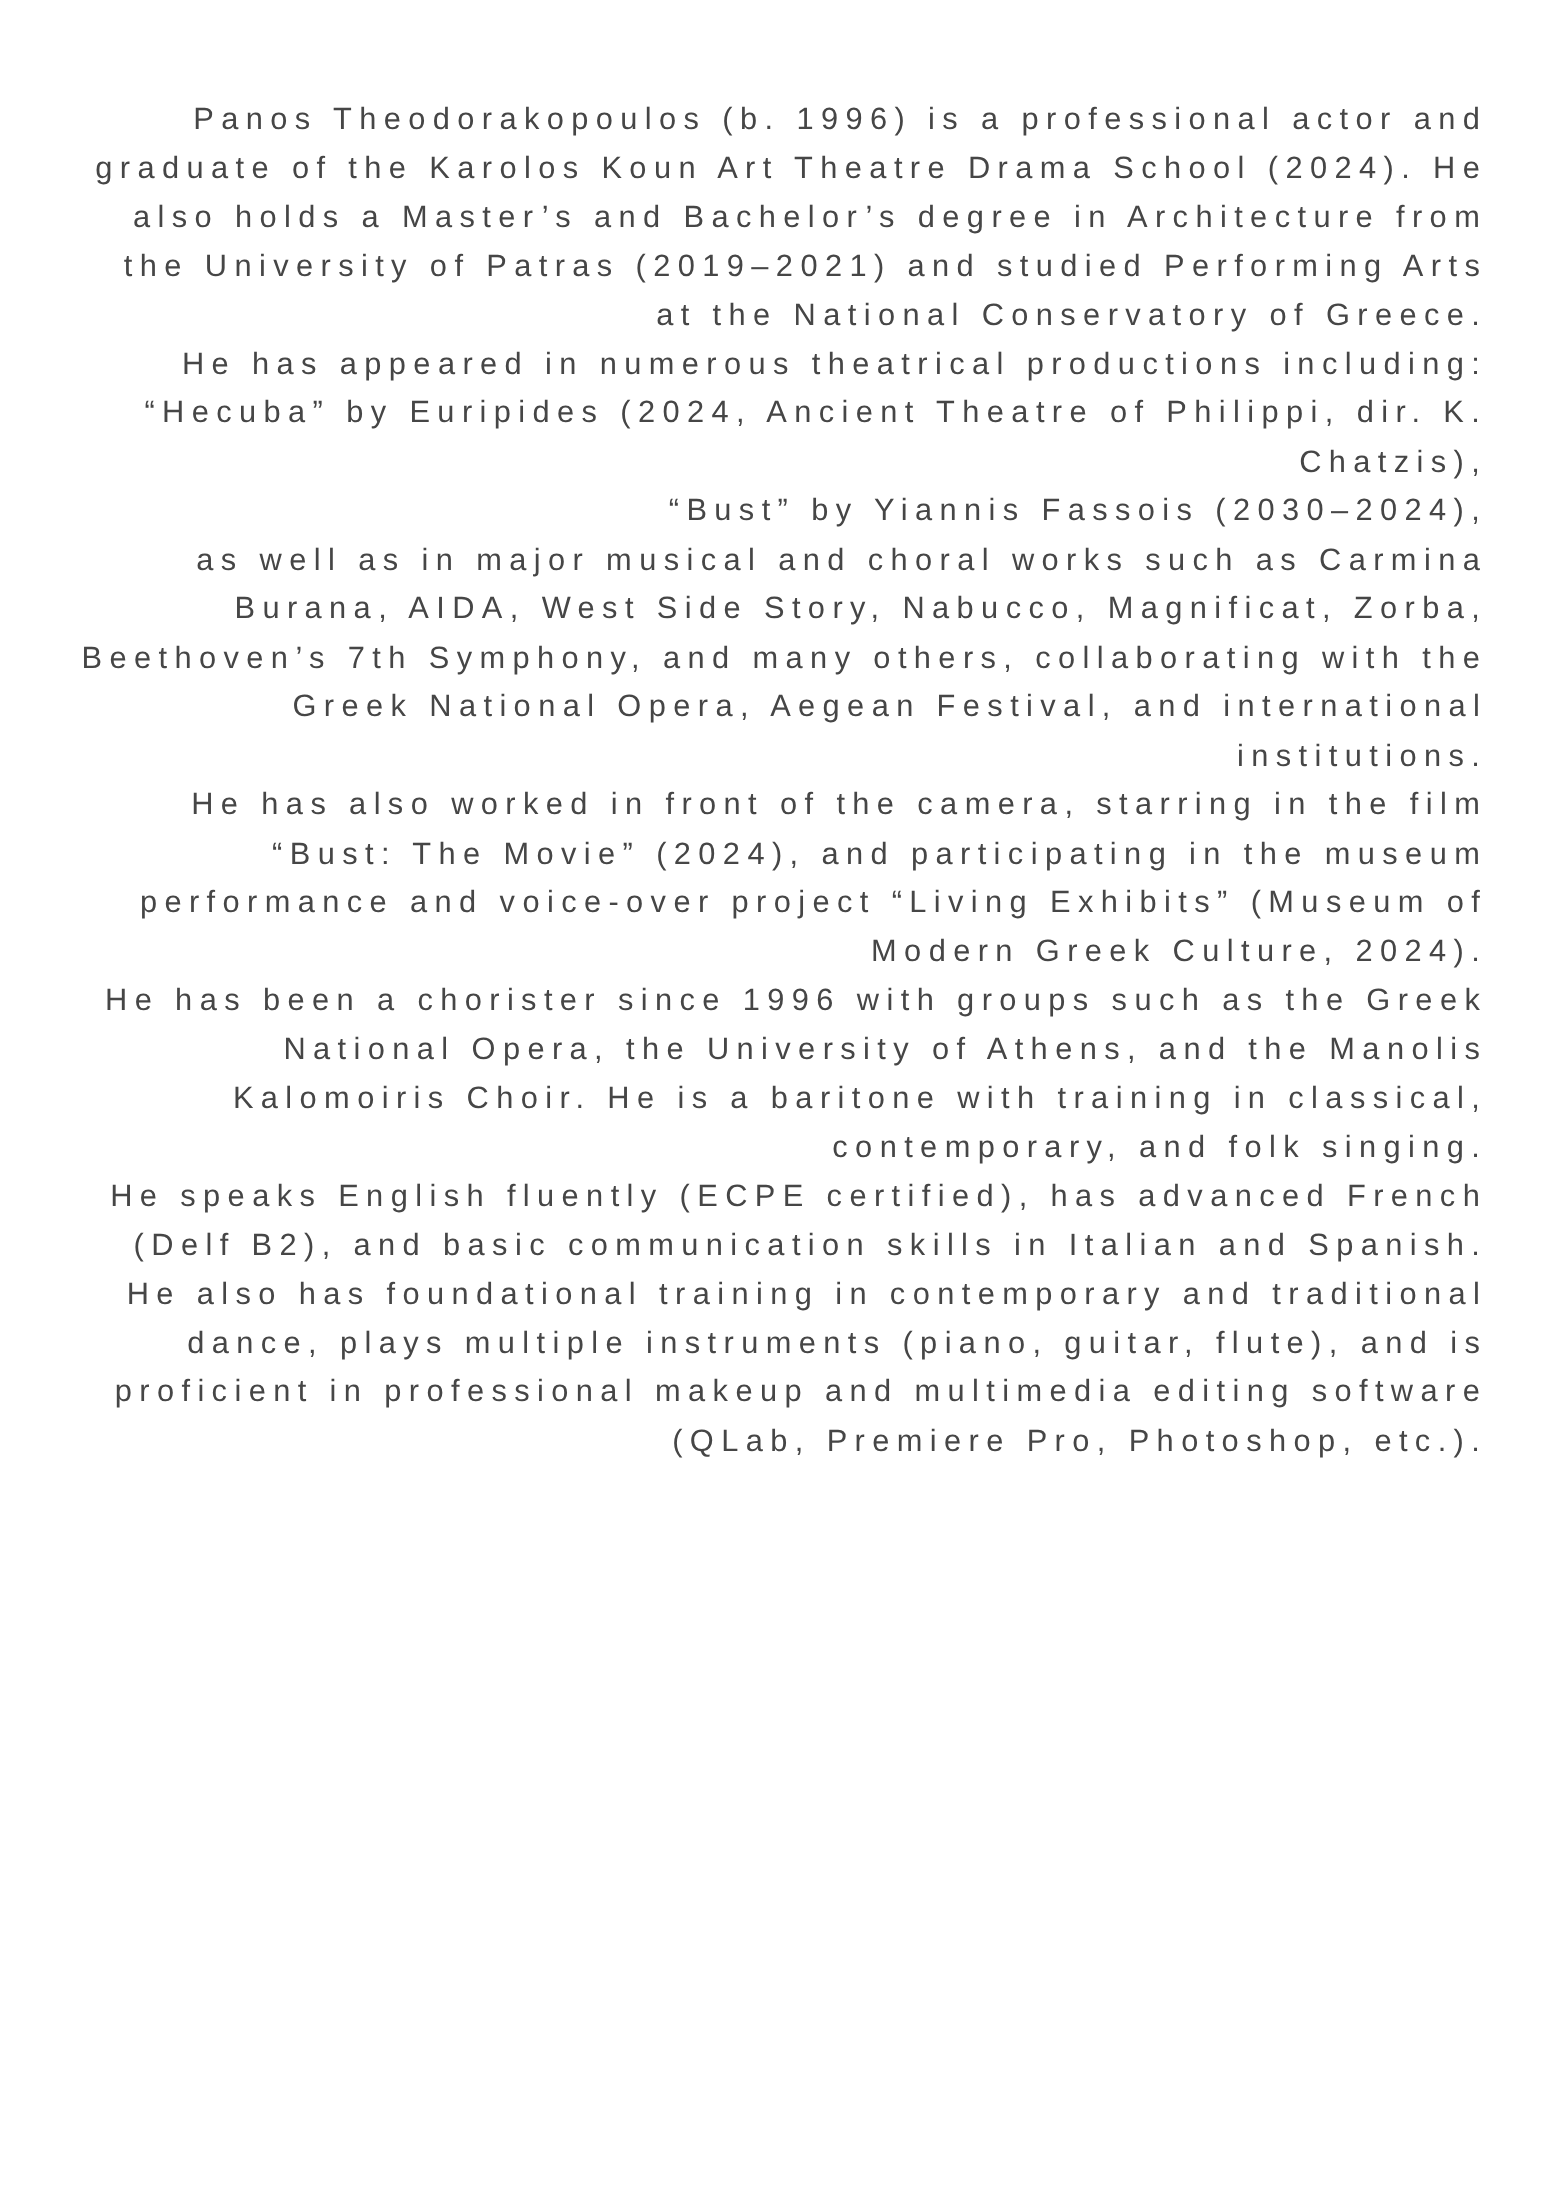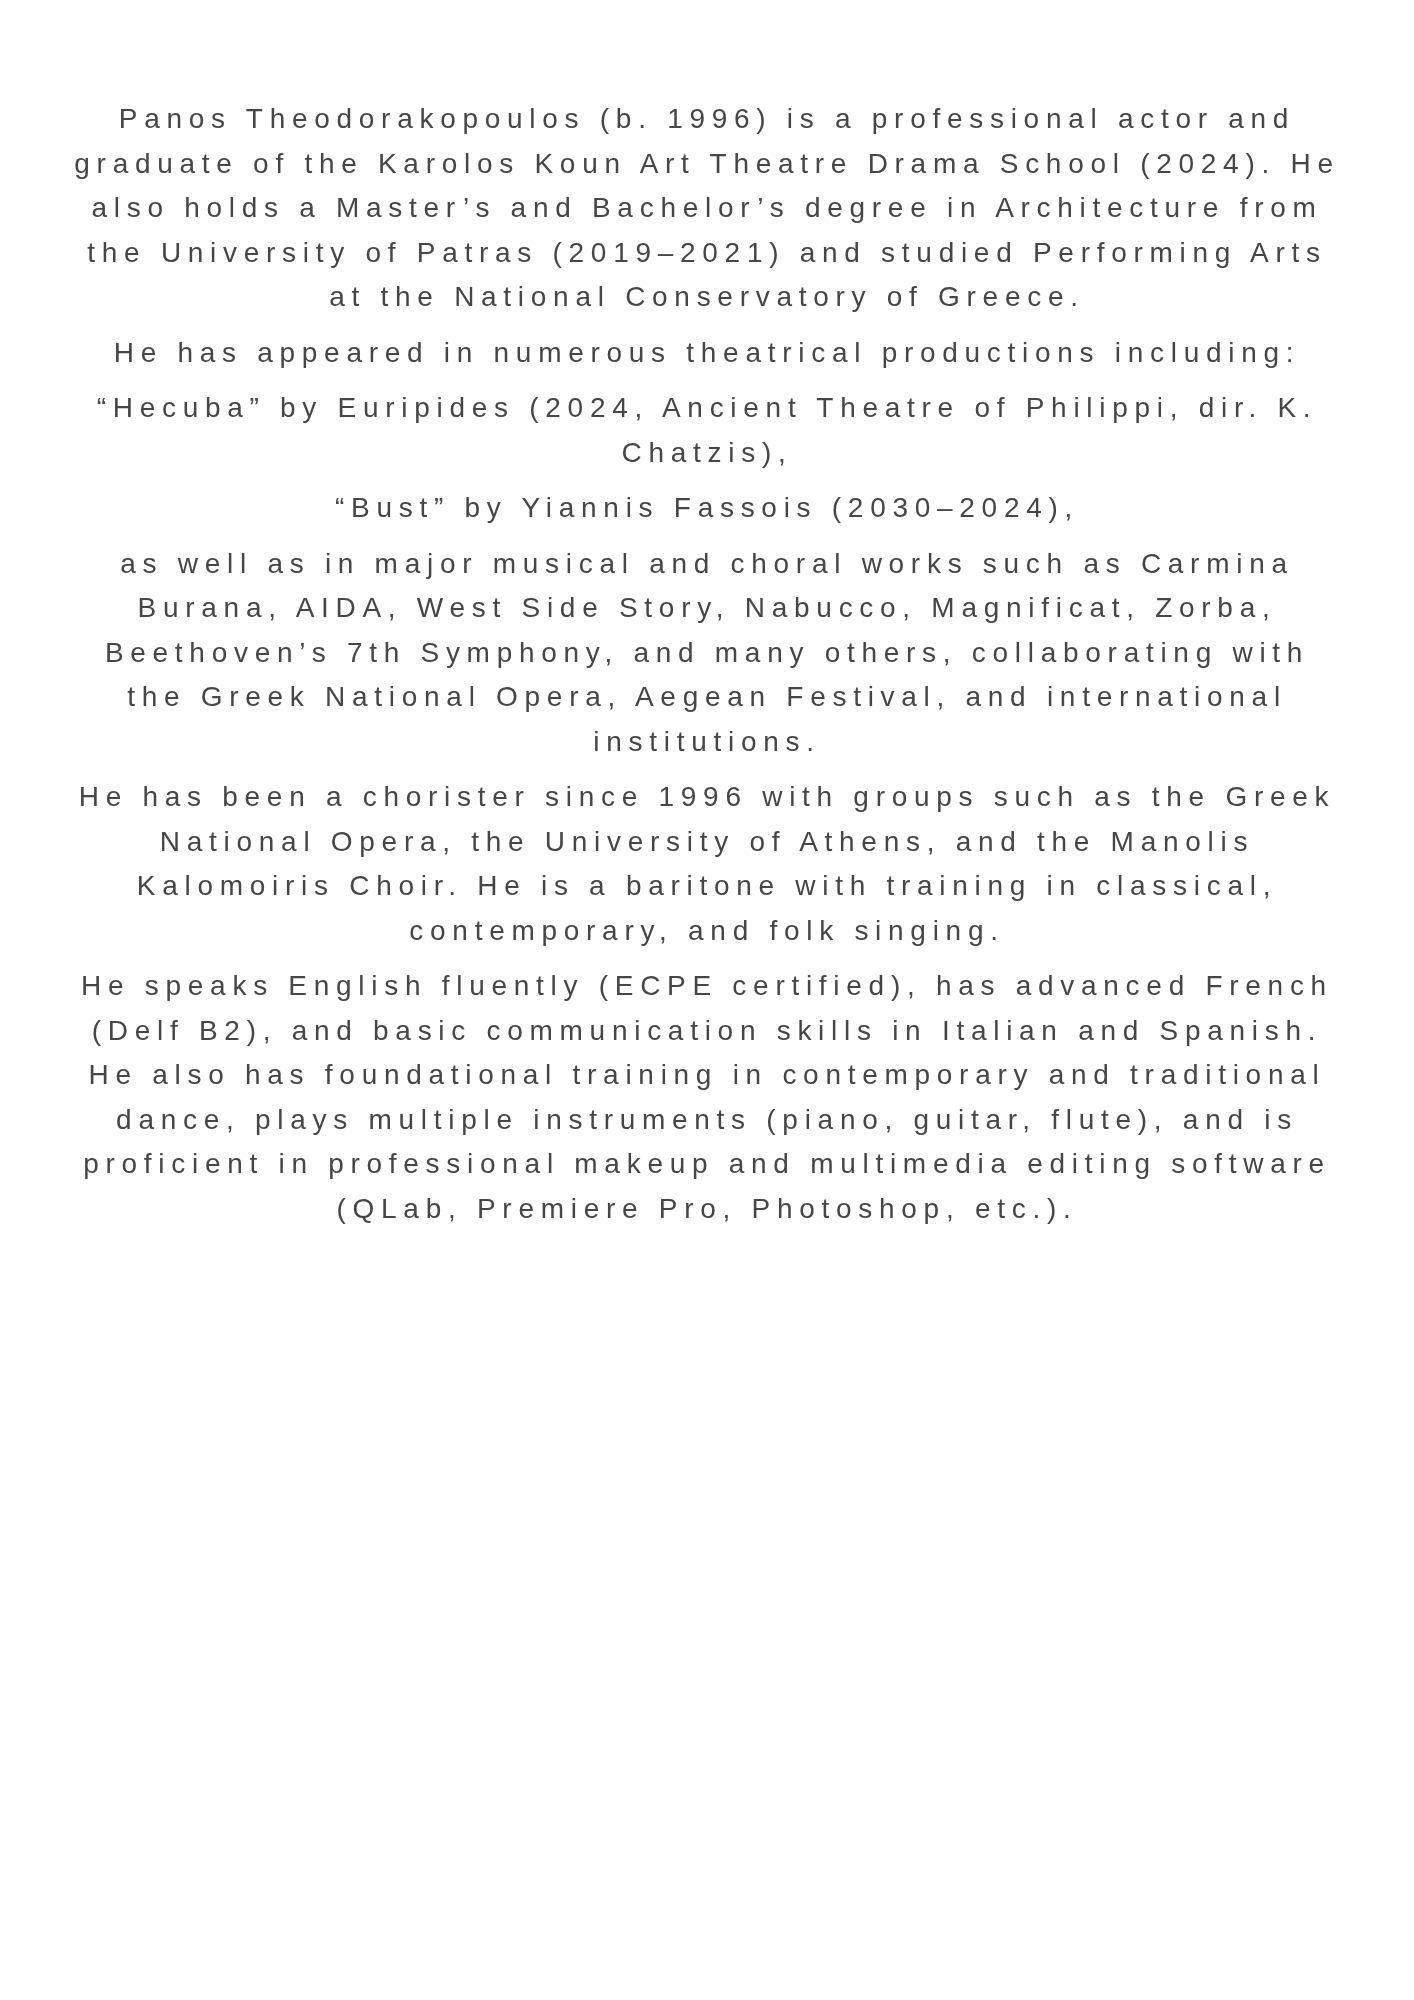--- a/index.html
+++ b/index.html
@@ -21,30 +21,32 @@
     margin: 0 auto;
     text-align: center;
     font-family: "Liberation Sans", "DejaVu Sans", sans-serif;
     font-weight: 300;
     font-size: 28px;
     line-height: 44.5px;
     letter-spacing: 0.24em;
     color: #464646;
   }
   .bio p {
-    margin: 11px;
+    margin: 0;
     padding: 0;
+    text-align: right;
   }
 </style>
 </head>
 <body>
 
 <div class="page">
   <div class="bio">
       <p>Panos Theodorakopoulos (b. 1996) is a professional actor and graduate of the Karolos Koun Art Theatre Drama School (2024). He also holds a Master’s and Bachelor’s degree in Architecture from the University of Patras (2019–2021) and studied Performing Arts at the National Conservatory of Greece.</p>
       <p>He has appeared in numerous theatrical productions including:</p>
       <p>“Hecuba” by Euripides (2024, Ancient Theatre of Philippi, dir. K. Chatzis),</p>
       <p>“Bust” by Yiannis Fassois (2030–2024),</p>
       <p>as well as in major musical and choral works such as Carmina Burana, AIDA, West Side Story, Nabucco, Magnificat, Zorba, Beethoven’s 7th Symphony, and many others, collaborating with the Greek National Opera, Aegean Festival, and international institutions.</p>
+      <p>He has also worked in front of the camera, starring in the film “Bust: The Movie” (2024), and participating in the museum performance and voice-over project “Living Exhibits” (Museum of Modern Greek Culture, 2024).</p>
       <p>He has been a chorister since 1996 with groups such as the Greek National Opera, the University of Athens, and the Manolis Kalomoiris Choir. He is a baritone with training in classical, contemporary, and folk singing.</p>
       <p>He speaks English fluently (ECPE certified), has advanced French (Delf B2), and basic communication skills in Italian and Spanish. He also has foundational training in contemporary and traditional dance, plays multiple instruments (piano, guitar, flute), and is proficient in professional makeup and multimedia editing software (QLab, Premiere Pro, Photoshop, etc.).</p>
     </div>
 </div>
 
 </body></html>

